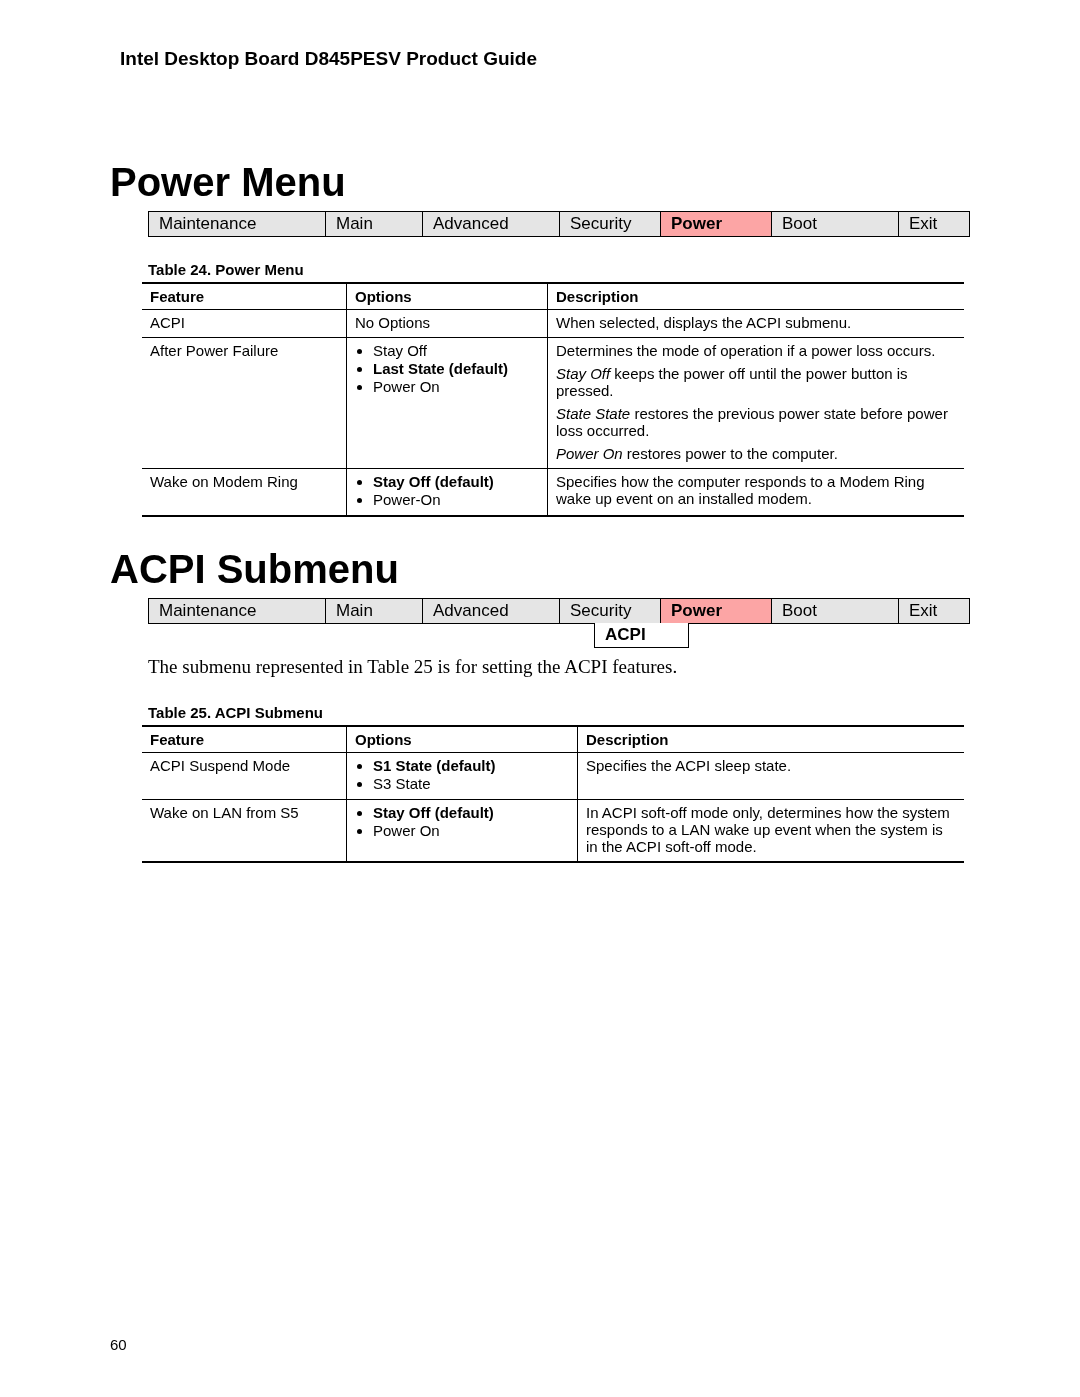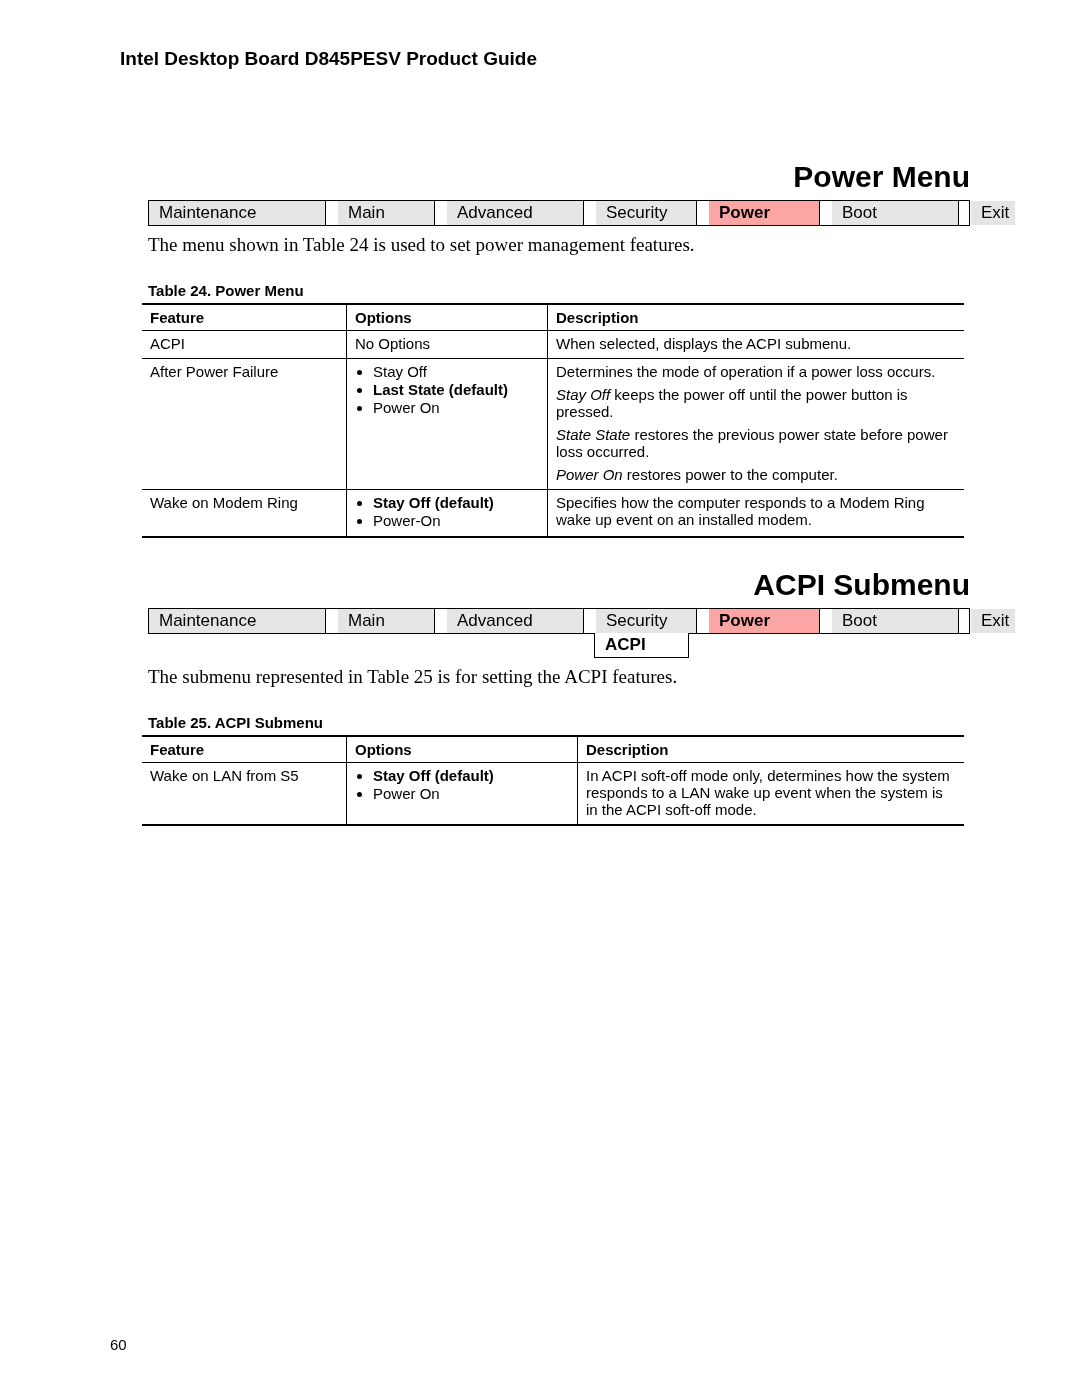--- a/index.html
+++ b/index.html
@@ -16,32 +16,30 @@
     padding: 48px 110px 40px 110px;
     position: relative;
   }
   .doc-header {
     font-weight: bold;
     font-size: 19px;
     margin-left: 10px;
     margin-bottom: 90px;
   }
   h1.section {
-    font-size: 30px;
+    font-size: 40px;
     font-weight: bold;
     margin: 0 0 6px 0;
-    text-align: right;
   }
   .tabstrip {
     display: flex;
     border: 1px solid #000;
     margin-bottom: 8px;
     margin-left: 38px;
     font-size: 17px;
-    gap: 12px;
   }
   .tabstrip .tab {
     padding: 2px 6px 2px 10px;
     border-right: 1px solid #000;
     background: #e5e5e5;
     white-space: nowrap;
   }
   .tabstrip .tab:last-child {
     border-right: none;
   }
@@ -151,21 +149,20 @@
   <div class="tabstrip">
     <div class="tab tab-maint">Maintenance</div>
     <div class="tab tab-main">Main</div>
     <div class="tab tab-adv">Advanced</div>
     <div class="tab tab-sec">Security</div>
     <div class="tab tab-power active">Power</div>
     <div class="tab tab-boot">Boot</div>
     <div class="tab tab-exit">Exit</div>
   </div>
 
-  <div class="intro">The menu shown in Table 24 is used to set power management features.</div>
 
   <div class="table-caption">Table 24.    Power Menu</div>
 
   <table class="data">
     <thead>
       <tr>
         <th class="feature">Feature</th>
         <th class="options">Options</th>
         <th>Description</th>
       </tr>
@@ -236,20 +233,32 @@
 
   <table class="data t25">
     <thead>
       <tr>
         <th class="feature">Feature</th>
         <th class="options">Options</th>
         <th>Description</th>
       </tr>
     </thead>
     <tbody id="t25-body">
+        <tr>
+          <td class="feature">ACPI Suspend Mode</td>
+          <td class="options">
+            <ul class="opts">
+              <li><span class="bold">S1 State (default)</span></li>
+              <li>S3 State</li>
+            </ul>
+          </td>
+          <td class="desc">
+            <p>Specifies the ACPI sleep state.</p>
+          </td>
+        </tr>
         <tr class="lastrow">
           <td class="feature">Wake on LAN from S5</td>
           <td class="options">
             <ul class="opts">
               <li><span class="bold">Stay Off (default)</span></li>
               <li>Power On</li>
             </ul>
           </td>
           <td class="desc">
             <p>In ACPI soft-off mode only, determines how the system responds to a LAN wake up event when the system is in the ACPI soft-off mode.</p>

